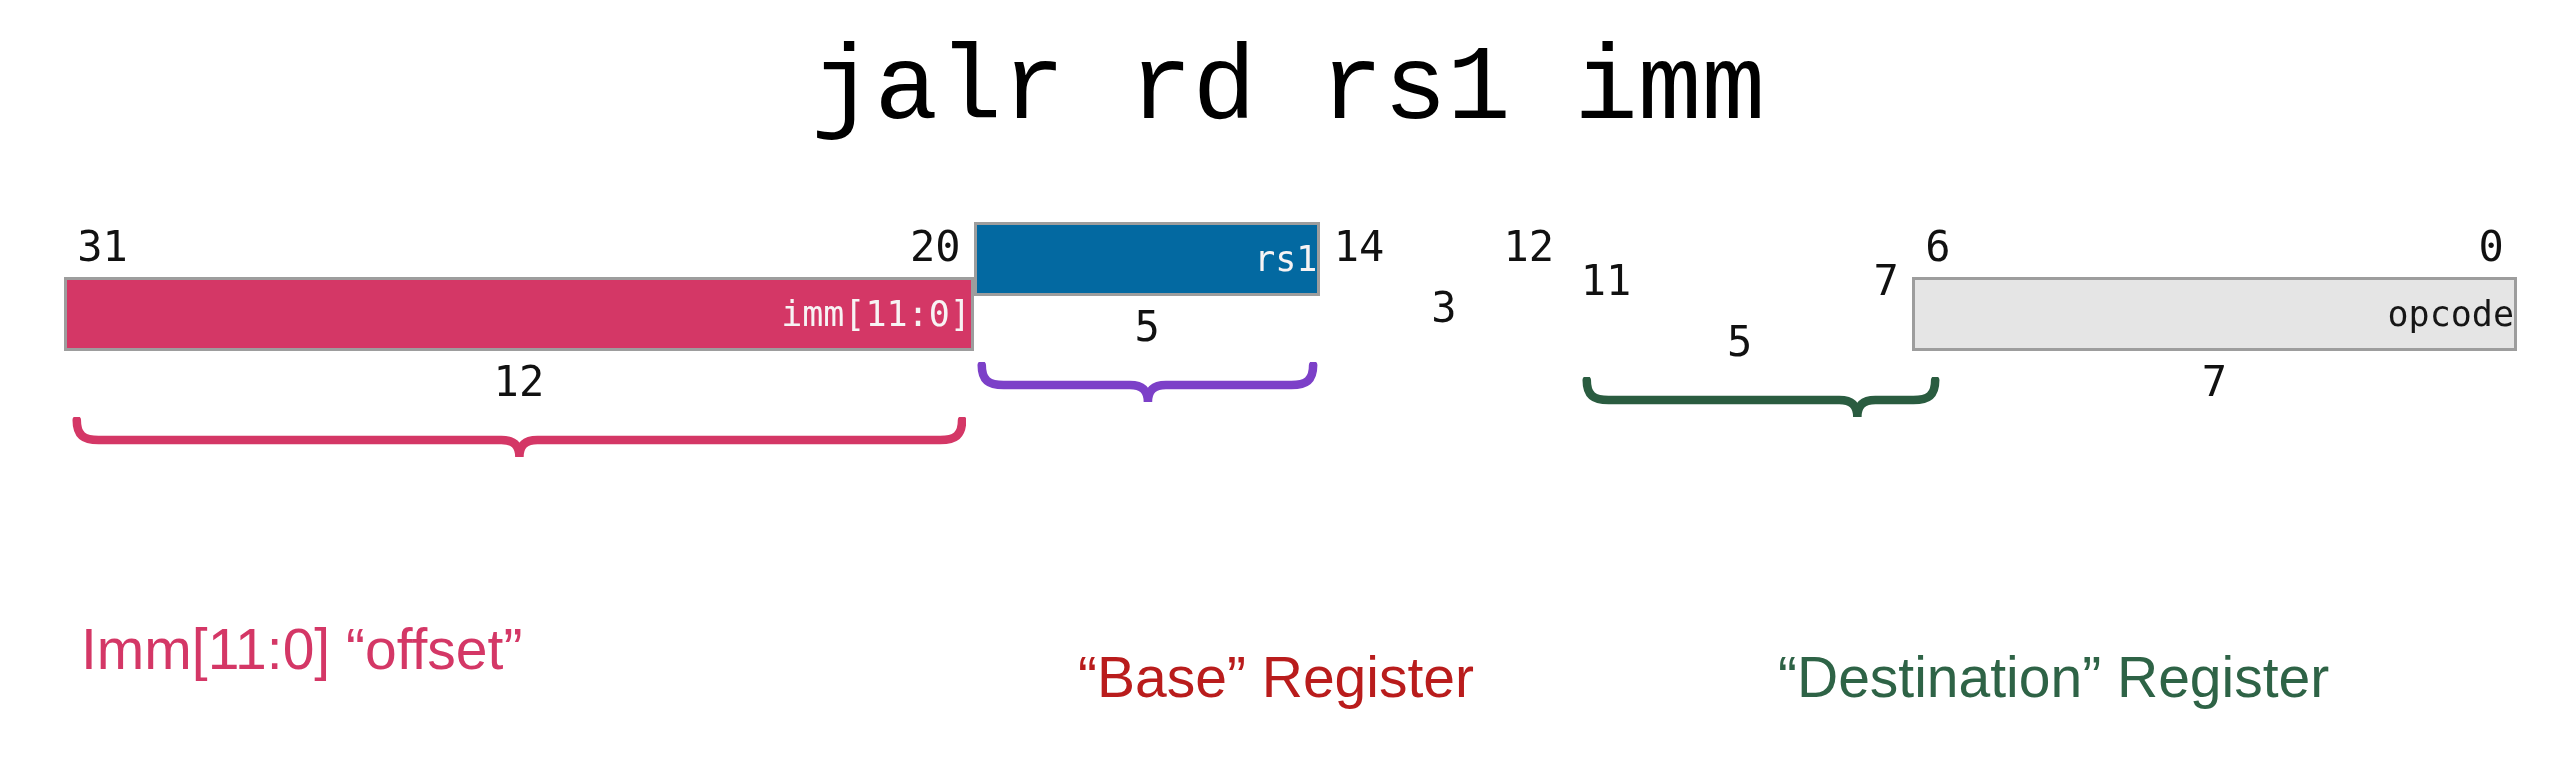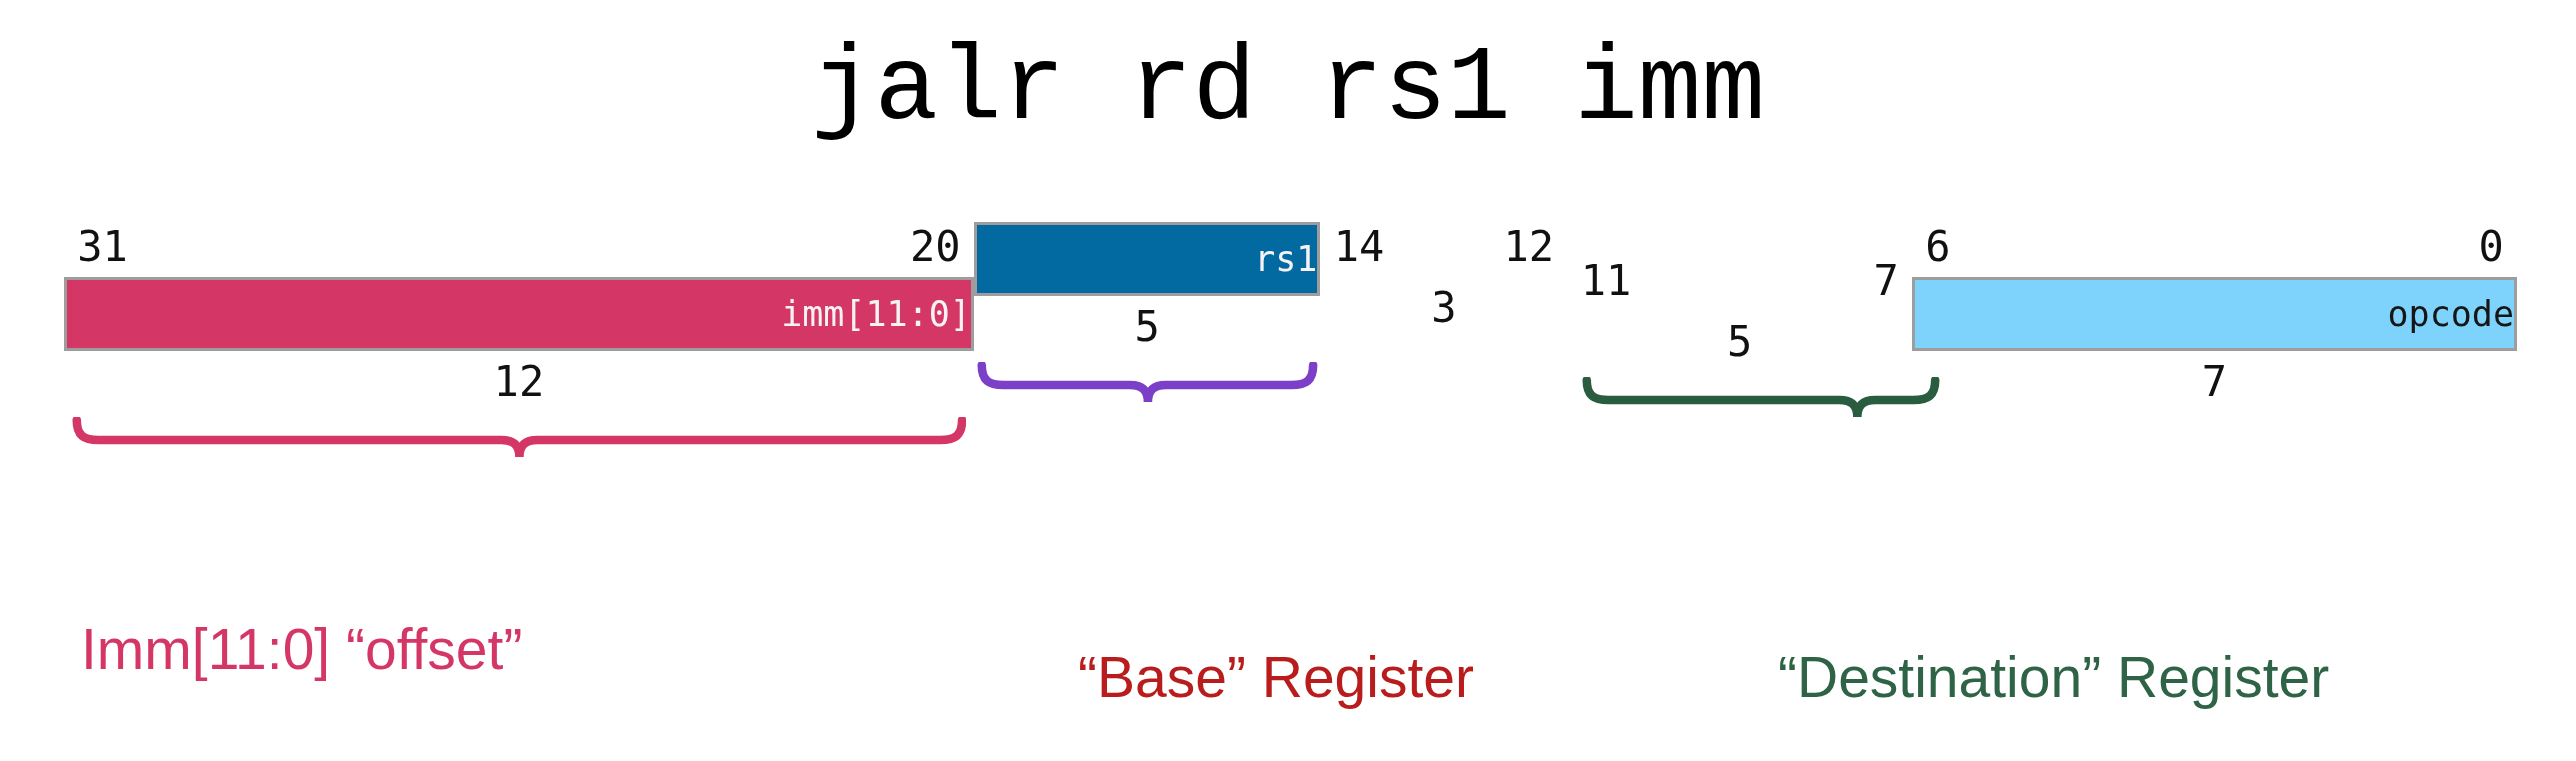--- a/index.html
+++ b/index.html
@@ -90,21 +90,21 @@
             <path d="M 5 3 C 5 19 12 24 28 24 L 271 24 C 284 24 290 30 290 42 C 290 30 296 24 309 24 L 349 24 C 365 24 372 19 372 3" fill="none" stroke="#2a5c40" stroke-width="9" stroke-linecap="round"></path>
           </svg>
         </div>
     </div>
 
     <div class="field f4">
       <div class="bits">
         <span>6</span>
         <span>0</span>
       </div>
-      <div class="box" style="background: #7dd3fc;">
+      <div class="box" style="background: #e5e5e5;">
         <span style="color: rgb(22, 22, 22);">opcode</span>
       </div>
       <div class="wnum">7</div>
       <div class="brace-row"></div>
     </div>
 
   </div>
 </div>
 
 <div class="note note-1">

